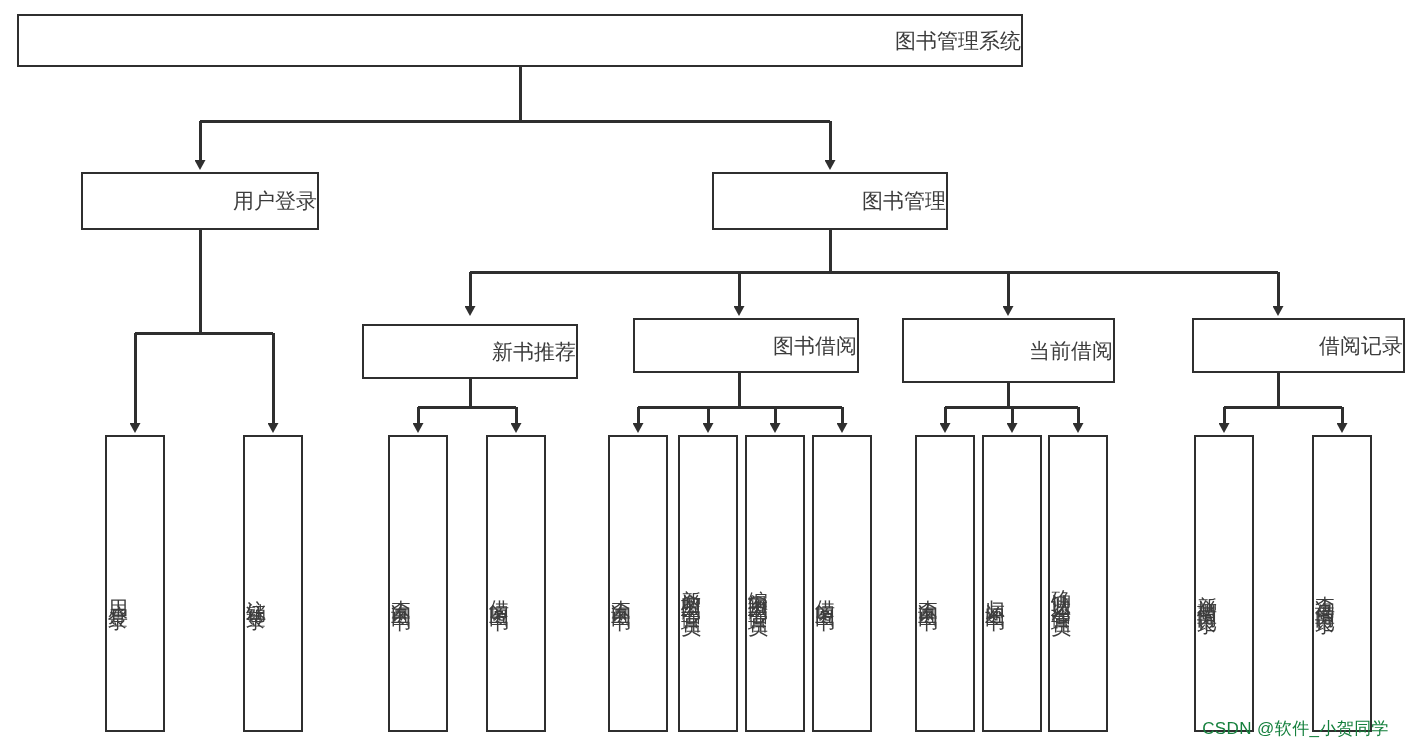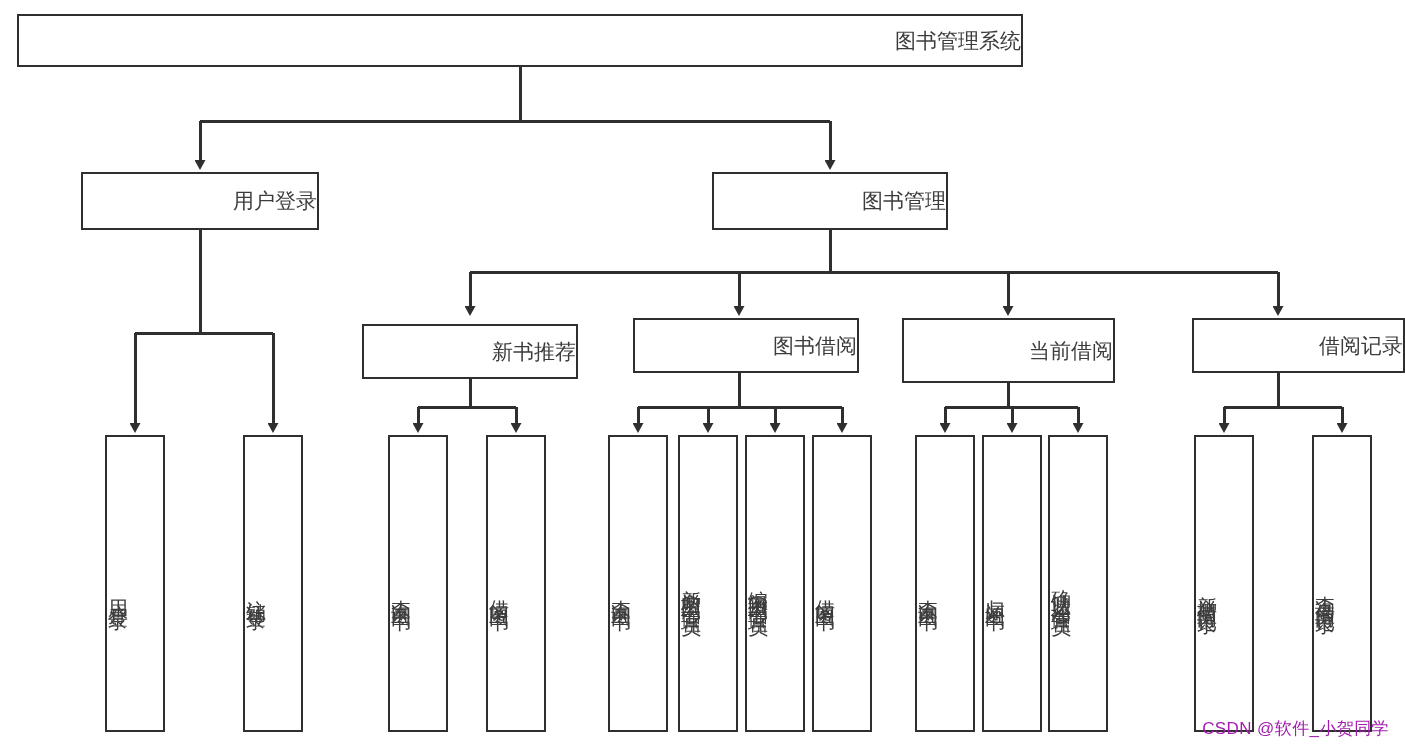--- a/index.html
+++ b/index.html
@@ -50,21 +50,21 @@
     text-orientation: upright;
     letter-spacing: 4px;
     white-space: nowrap;
     display: block;
   }
   .watermark {
     position: absolute;
     right: 16px;
     bottom: 7px;
     font-size: 17px;
-    color: #a21caf;
+    color: #15803d;
     letter-spacing: 0.4px;
     white-space: nowrap;
     pointer-events: none;
   }
 </style>
 </head>
 <body>
 
 <div id="canvas">
 

